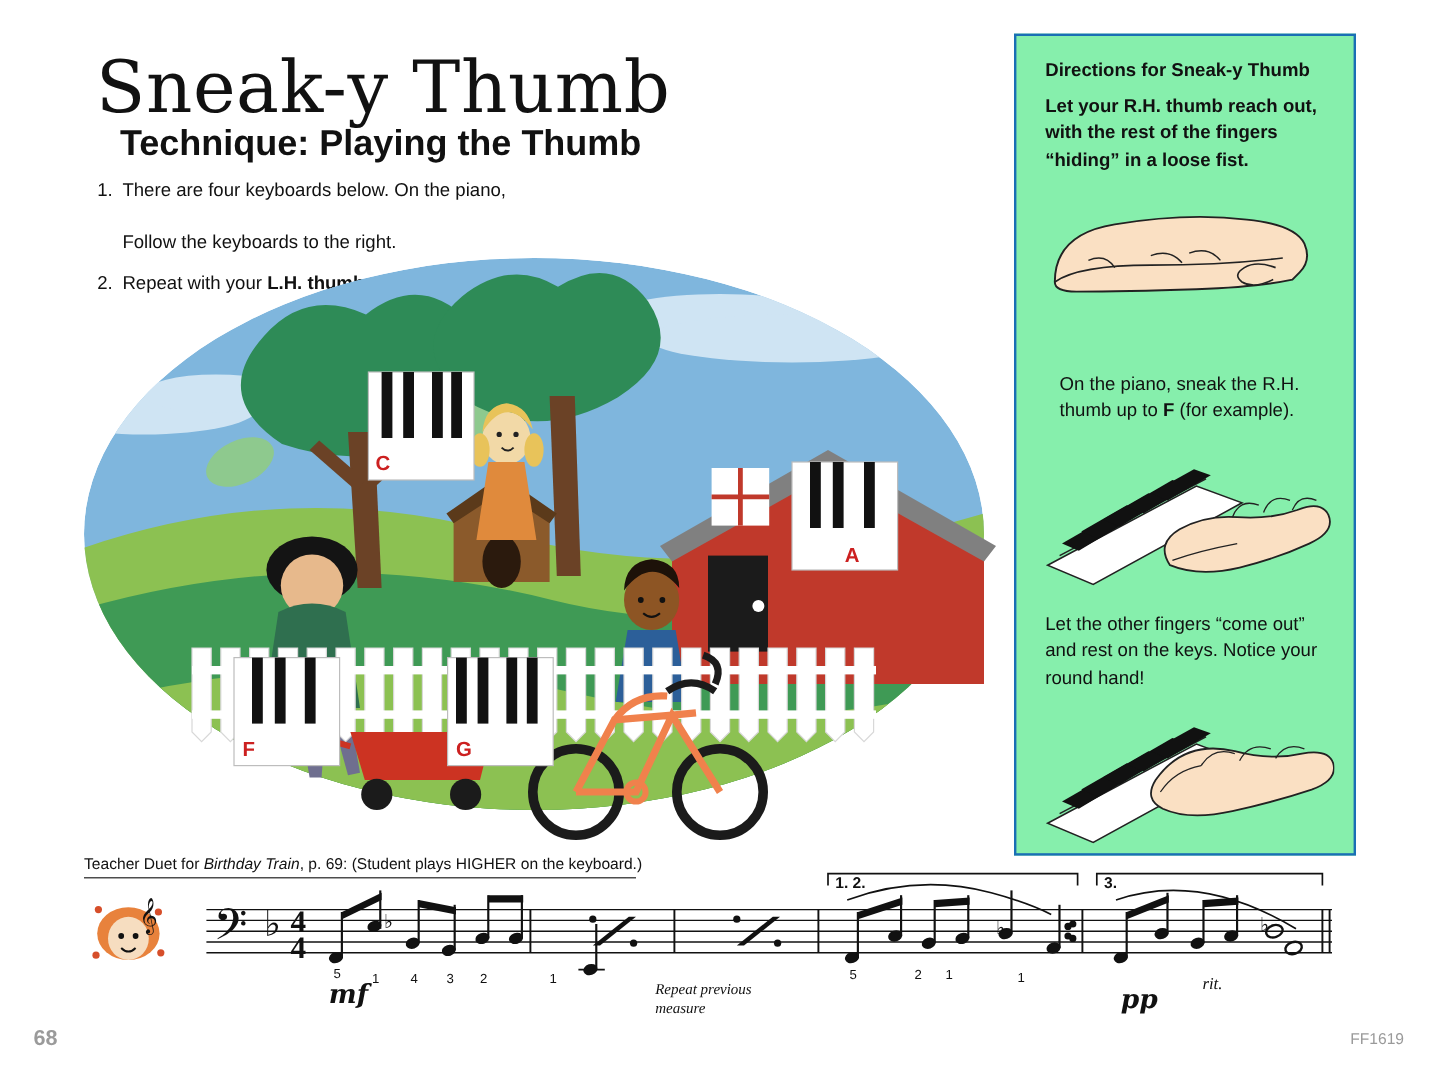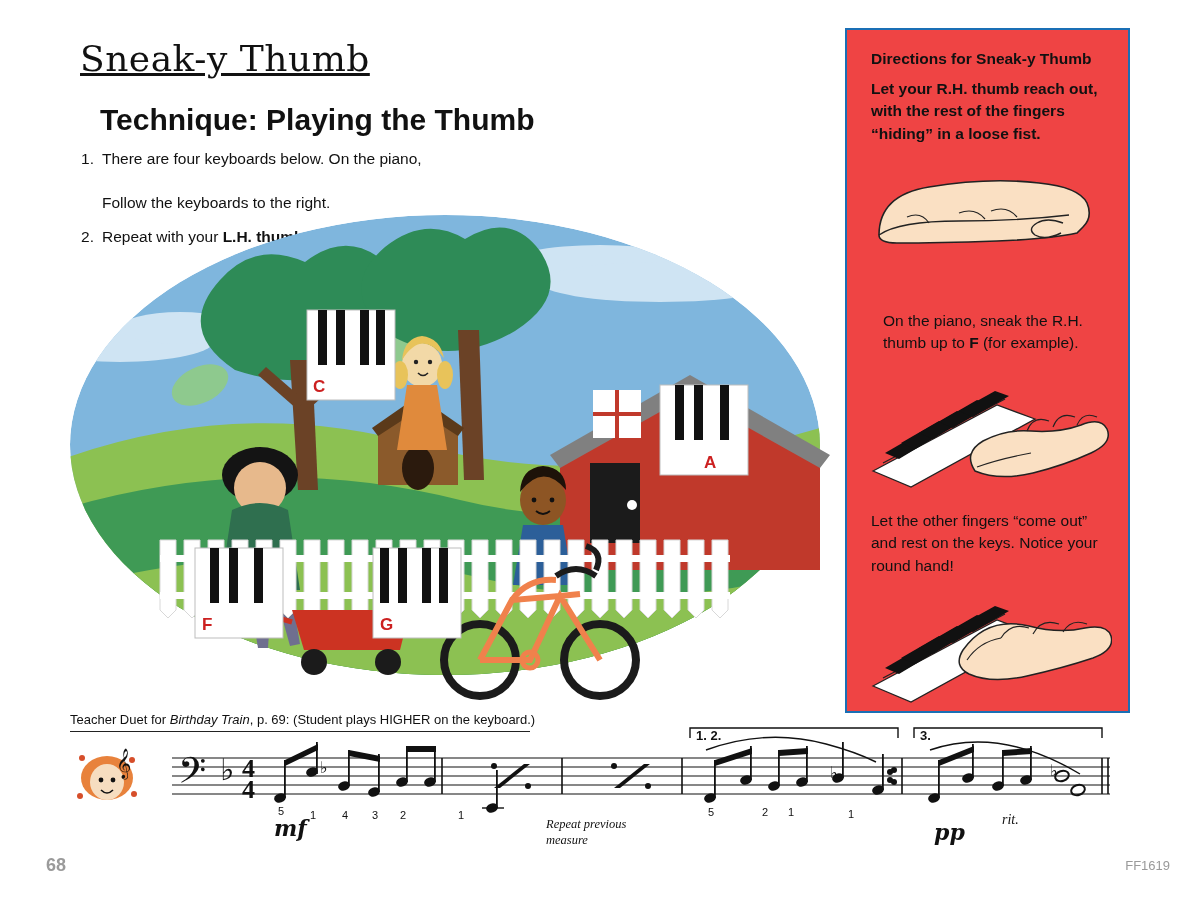--- a/index.html
+++ b/index.html
@@ -19,25 +19,24 @@
     position: absolute;
     inset: 0;
   }
 
   
   .title {
     position: absolute;
     left: 80px;
     top: 38px;
     font-family: "DejaVu Serif", serif;
-    font-size: 36px;
+    font-size: 60px;
     letter-spacing: 0.5px;
     color: #111;
     font-weight: 400;
-    text-decoration: underline;
   }
   .subtitle {
     position: absolute;
     left: 100px;
     top: 103px;
     font-size: 30px;
     font-weight: bold;
     color: #111;
   }
 
@@ -75,21 +74,21 @@
 
   
   .sidebar {
     position: absolute;
     left: 845px;
     top: 28px;
     width: 285px;
     height: 685px;
     border: 2px solid #1a6fb5;
     box-sizing: border-box;
-    background: #ef4444;
+    background: #86efac;
   }
   .sb-title {
     position: absolute;
     left: 24px;
     top: 20px;
     width: 245px;
     font-size: 15.5px;
     font-weight: bold;
     color: #111;
   }
@@ -139,21 +138,20 @@
   }
 
   
   .page-num {
     position: absolute;
     left: 28px;
     top: 855px;
     font-size: 18px;
     color: #9a9a9a;
     font-weight: bold;
-    margin-left: 18px;
   }
   .code {
     position: absolute;
     right: 30px;
     top: 858px;
     font-size: 13px;
     color: #9a9a9a;
   }
 
   .repeat-note {

